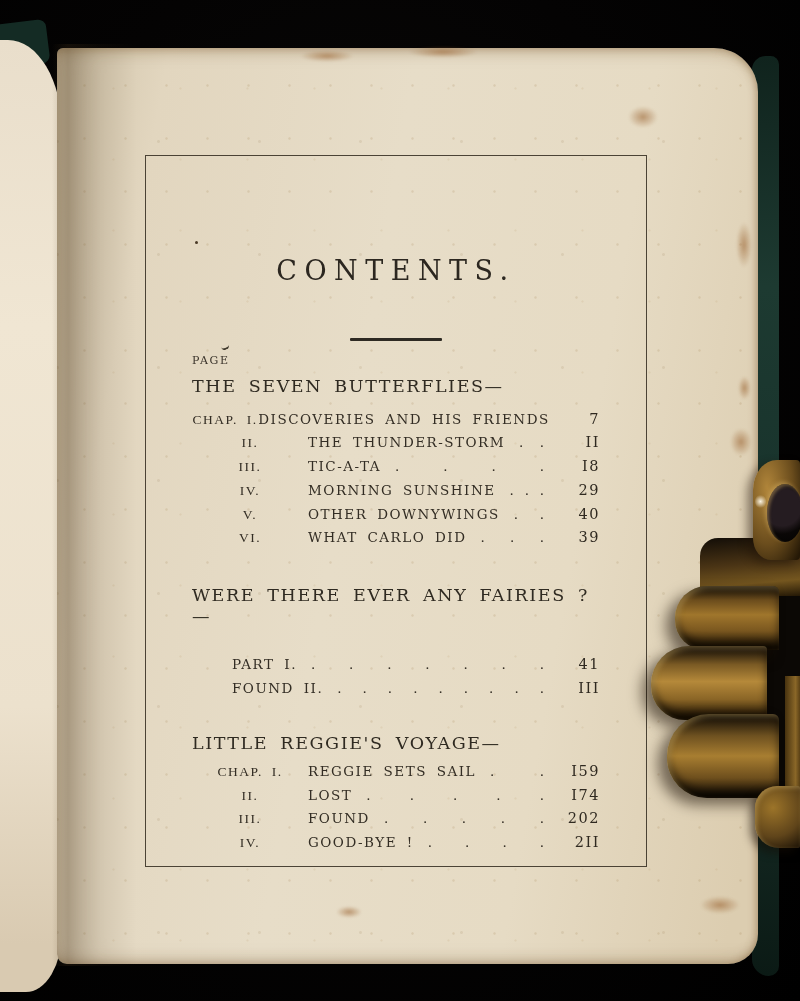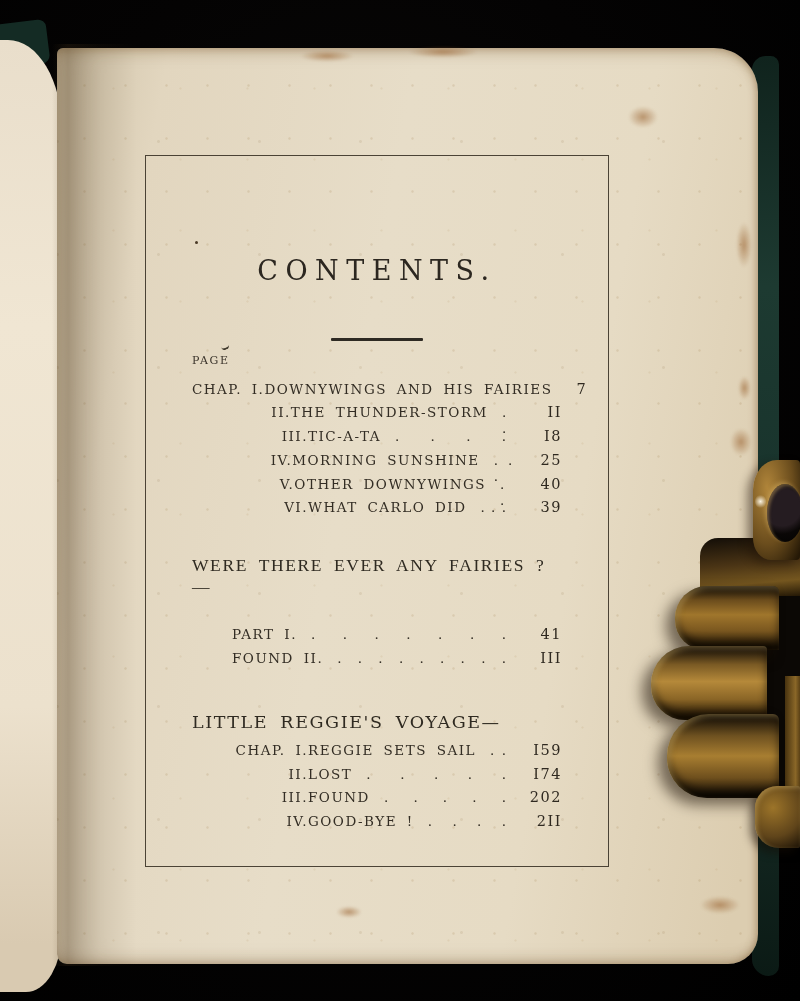--- a/index.html
+++ b/index.html
@@ -30,34 +30,34 @@
   .gutter-shadow{position:absolute;left:52px;top:44px;width:100px;height:922px;z-index:4;pointer-events:none;
     background:linear-gradient(90deg, rgba(70,50,25,0) 0%, rgba(70,50,25,.26) 16%, rgba(70,50,25,.10) 48%, rgba(70,50,25,0) 85%);}
 
   
   .fox{position:absolute;z-index:5;background:radial-gradient(ellipse, rgba(148,90,38,.55) 0%, rgba(148,90,38,0) 70%);filter:blur(1px);}
   .speck{position:absolute;z-index:5;background:#4a3a26;border-radius:50%;}
   .ink-mark{position:absolute;left:221px;top:344px;width:8px;height:4px;z-index:6;
     border-bottom:2px solid #3f382c;border-radius:0 0 8px 8px;transform:rotate(-18deg);}
 
   
-  .text-block{position:absolute;left:145px;top:155px;width:464px;height:712px;z-index:6;
+  .text-block{position:absolute;left:145px;top:155px;width:502px;height:712px;z-index:6;
     border:1px solid rgba(58,50,38,.9);box-sizing:border-box;padding:0 46px;color:#30291f;}
   .contents-title{margin-top:100px;line-height:30px;font-size:27px;letter-spacing:7.5px;text-align:center;color:#2c2720;}
   .title-rule{width:92px;height:2.5px;background:#2e2a23;margin:52px auto 0;border-radius:1px;}
   .page-label{margin-top:13px;line-height:13px;font-size:11px;letter-spacing:1.6px;text-align:left;color:#3a332a;}
   .heading{font-size:17.5px;line-height:21px;letter-spacing:1.6px;word-spacing:5px;color:#2f2a21;}
   .h1{margin-top:9px;}
-  .h2{margin-top:32px;font-family:Liberation Serif, serif;}
-  .h3{margin-top:38px;}
+  .h2{margin-top:32px;}
+  .h3{margin-top:29px;}
   .rows{margin-top:14px;}
   .rows2{margin-top:29px;}
   .rows3{margin-top:9px;}
   .row{display:flex;align-items:baseline;height:23.8px;font-size:13.5px;letter-spacing:1.5px;word-spacing:4px;color:#332d24;}
-  .chap{width:116px;text-align:right;white-space:pre;}
+  .chap{width:116px;text-align:center;white-space:pre;font-family:Liberation Serif, serif;}
   .rtitle{white-space:pre;}
   .part .rtitle{margin-left:40px;}
   .leader{flex:1 1 auto;text-align:justify;text-align-last:justify;padding:0 10px 0 14px;
     letter-spacing:0;word-spacing:0;font-size:13.5px;color:#332d24;overflow:hidden;}
   .num{width:46px;text-align:right;font-size:14.5px;letter-spacing:1.5px;color:#2f2920;}
 
   
   .clasp{position:absolute;left:645px;top:418px;width:155px;height:435px;z-index:7;}
   .clasp div{position:absolute;}
   .clasp-dark-back{left:112px;top:130px;width:43px;height:262px;background:#0b0805;}
@@ -104,44 +104,45 @@
   <div class="fox" style="left:700px;top:896px;width:40px;height:18px;"></div>
   <div class="fox" style="left:336px;top:906px;width:26px;height:12px;"></div>
   <div class="speck" style="left:195px;top:241px;width:3px;height:3px;"></div>
   <div class="ink-mark"></div>
 
   <div class="text-block">
     <div class="contents-title">CONTENTS.</div>
     <div class="title-rule"></div>
     <div class="page-label">PAGE</div>
 
+    <div class="heading h1">THE SEVEN BUTTERFLIES—</div>
     <div class="rows">
       <div class="row">
         <span class="chap">CHAP. I.</span>
-          <span class="rtitle">DOWNYWINGS AND HIS FAIRIES</span>
+          <span class="rtitle">DISCOVERIES AND HIS FRIENDS</span>
           <span class="leader"></span>
           <span class="num">7</span>
       </div>
       <div class="row">
         <span class="chap">II.</span>
           <span class="rtitle">THE THUNDER-STORM</span>
           <span class="leader">. .</span>
           <span class="num">II</span>
       </div>
       <div class="row">
         <span class="chap">III.</span>
           <span class="rtitle">TIC-A-TA</span>
           <span class="leader">. . . .</span>
           <span class="num">I8</span>
       </div>
       <div class="row">
         <span class="chap">IV.</span>
           <span class="rtitle">MORNING SUNSHINE</span>
           <span class="leader">. . .</span>
-          <span class="num">25</span>
+          <span class="num">29</span>
       </div>
       <div class="row">
         <span class="chap">V.</span>
           <span class="rtitle">OTHER DOWNYWINGS</span>
           <span class="leader">. .</span>
           <span class="num">40</span>
       </div>
       <div class="row">
         <span class="chap">VI.</span>
           <span class="rtitle">WHAT CARLO DID</span>

